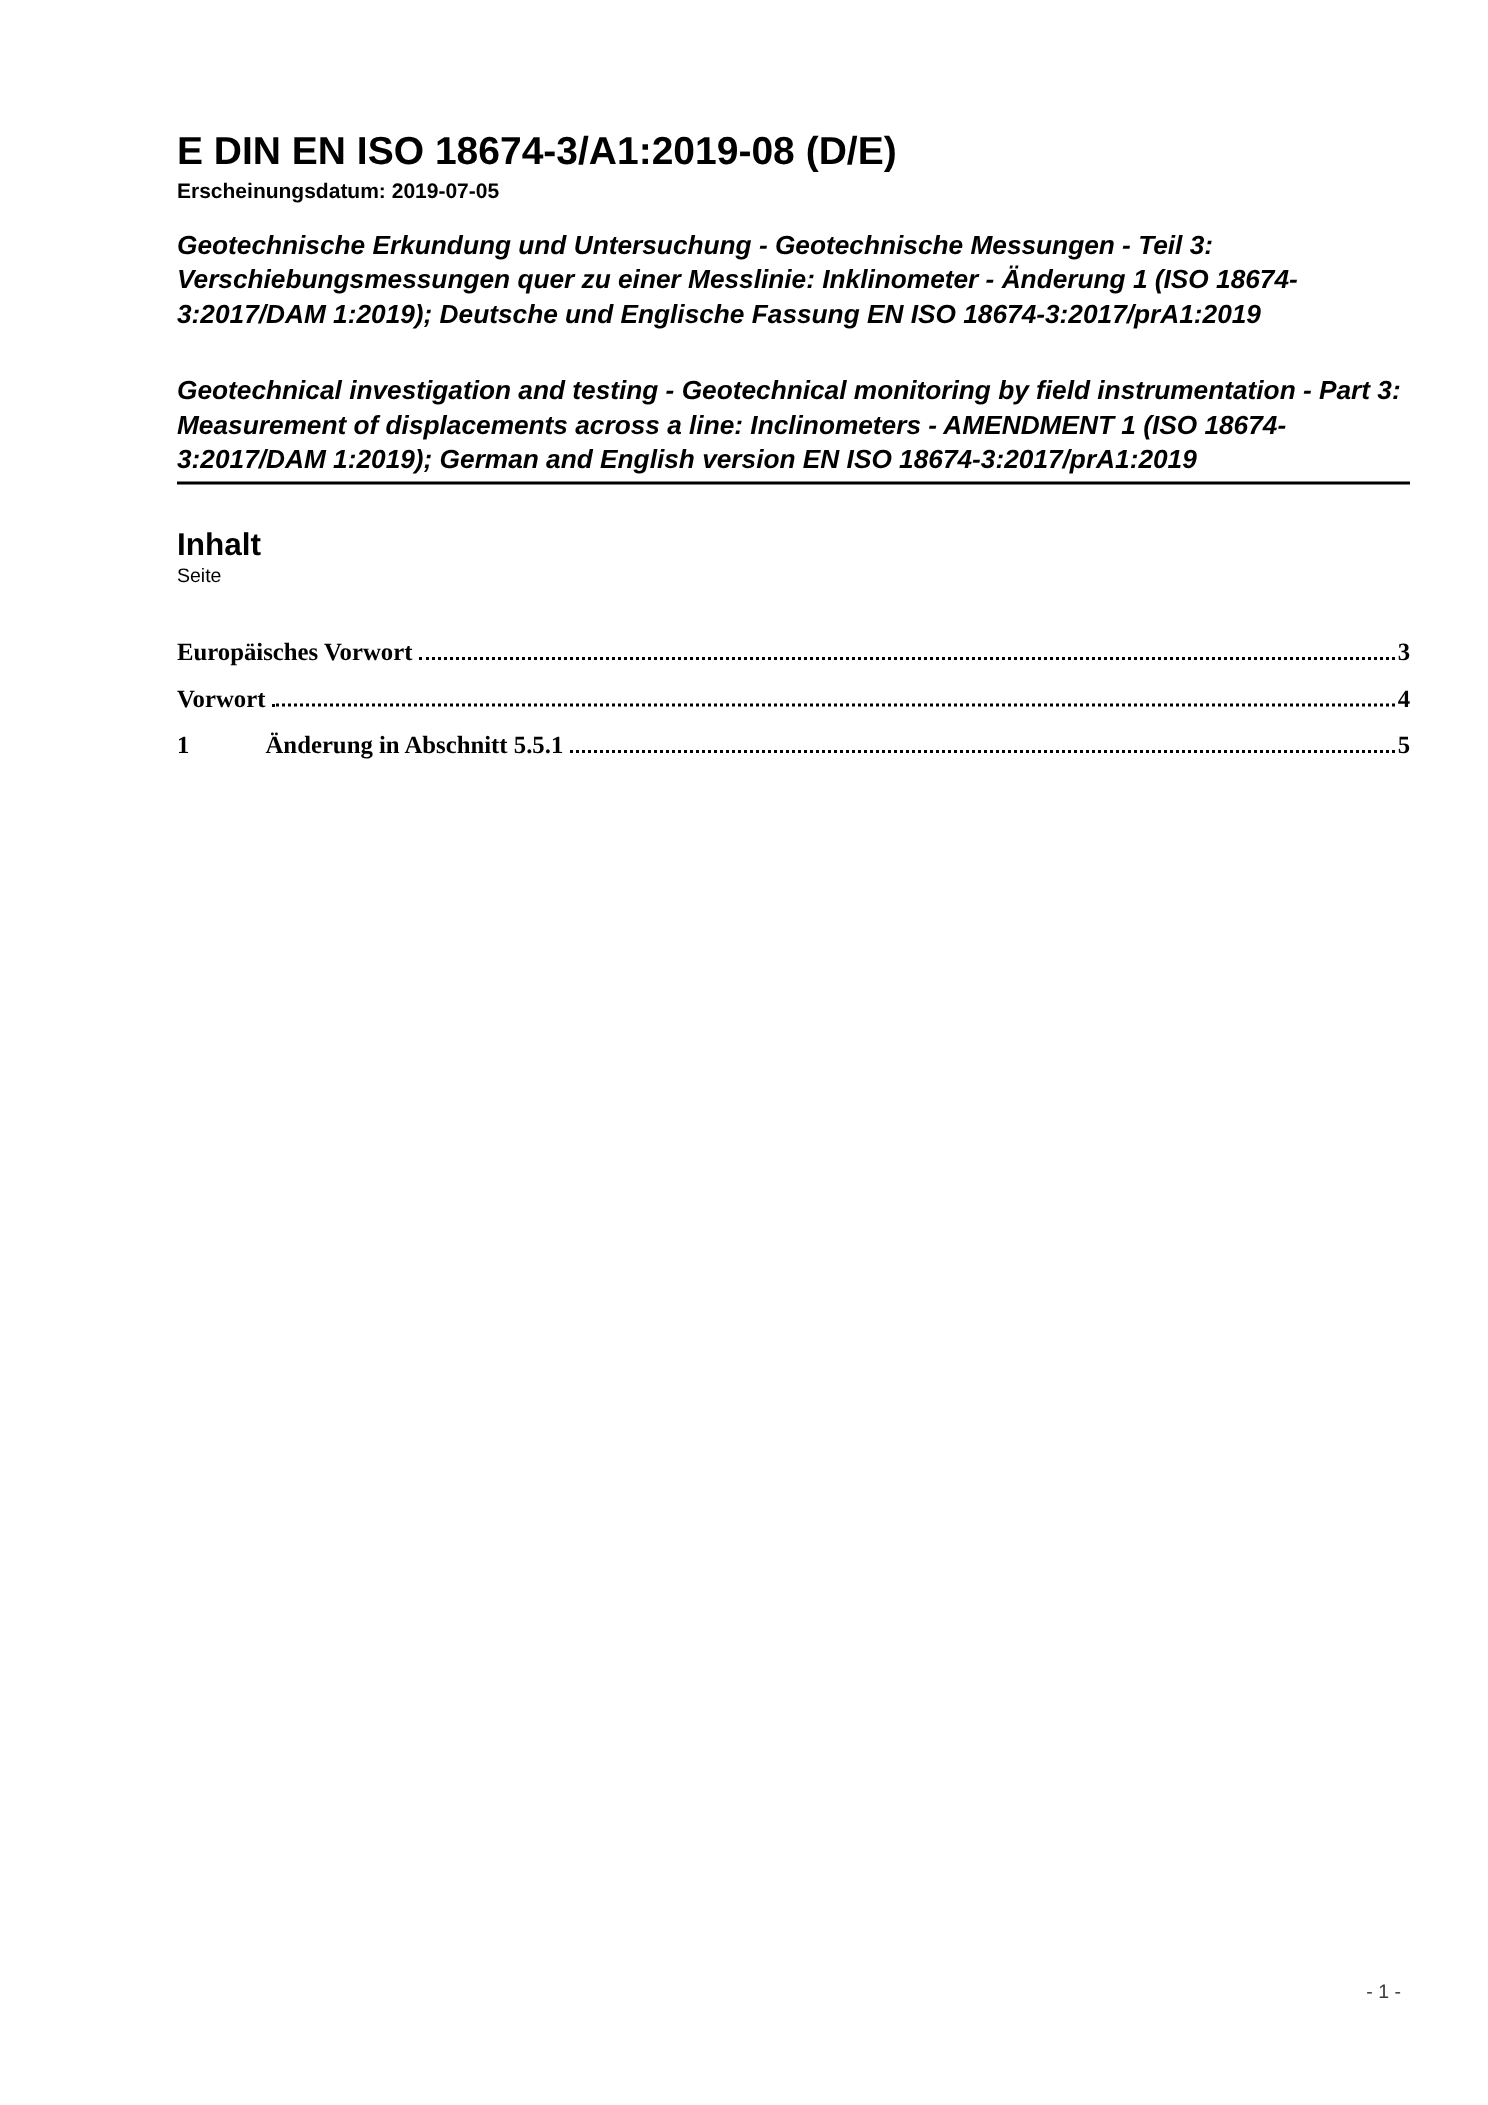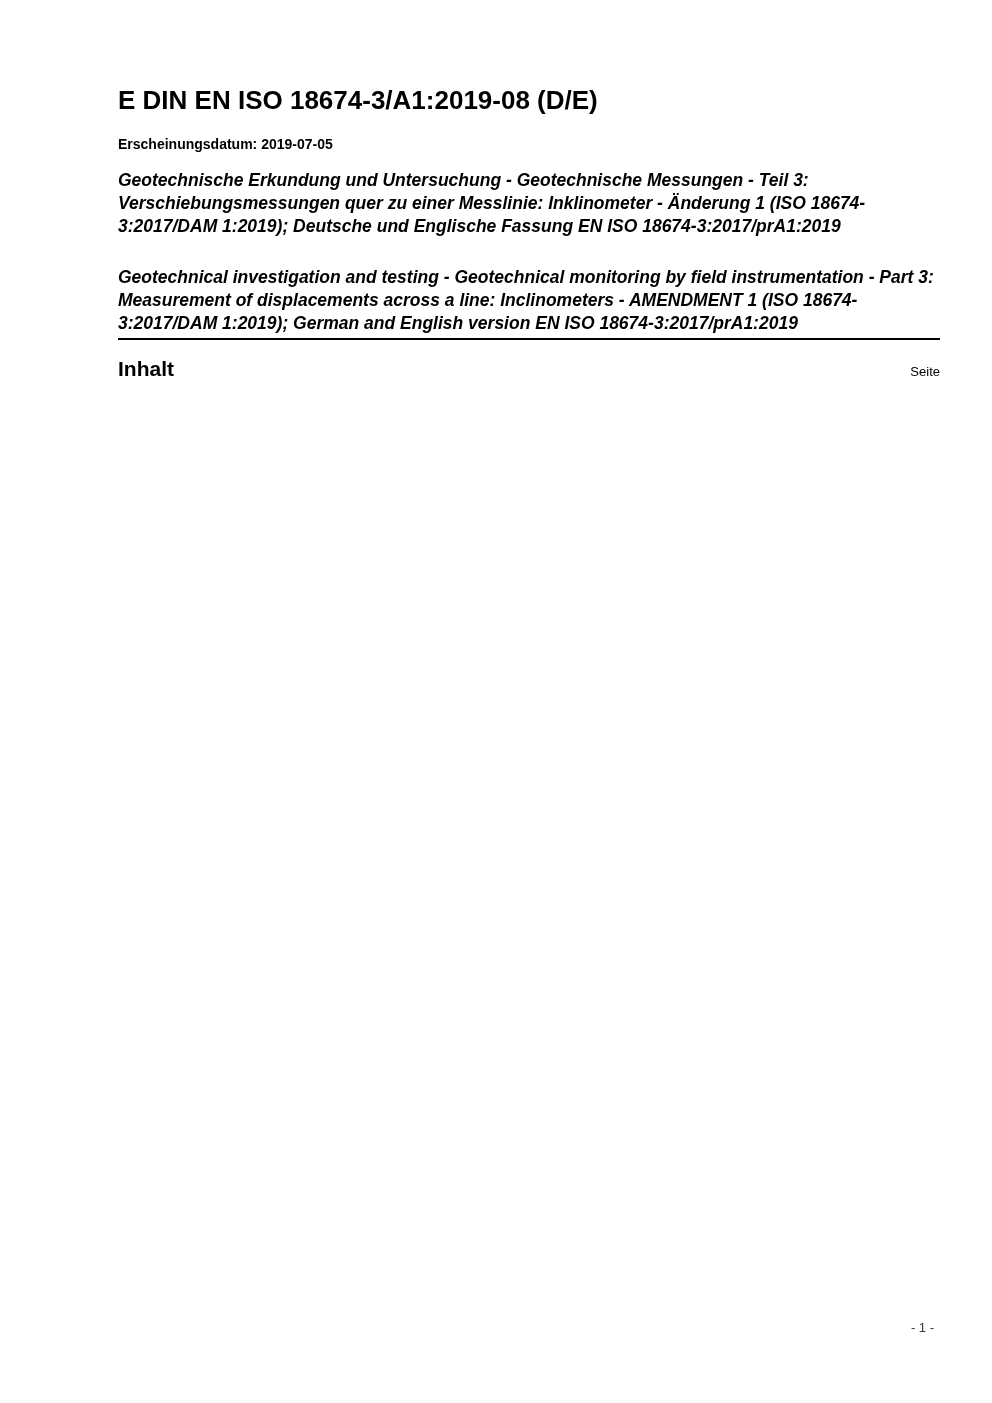--- a/index.html
+++ b/index.html
@@ -29,21 +29,21 @@
     width: 822px;
   }
   .doc-title {
     margin: 85px 0 0 0;
     font-size: 26px;
     line-height: 30px;
     font-weight: bold;
     letter-spacing: 0;
   }
   .pub-date {
-    margin-top: 20px;
+    margin-top: 3px;
     font-size: 14px;
     line-height: 18px;
     font-weight: bold;
   }
   .std-title {
     margin: 0;
     font-size: 17.5px;
     line-height: 23px;
     font-weight: bold;
     font-style: italic;
@@ -52,21 +52,22 @@
   .std-title.en { margin-top: 28px; }
   .rule {
     border: none;
     border-top: 2px solid #000000;
     margin: 3px 0 0 0;
   }
   .toc-header {
     display: flex;
     justify-content: space-between;
     align-items: baseline;
-    margin-top: 16px;
+    margin-top: 28px;
+    flex-direction: column;
   }
   .toc-heading {
     margin: 0;
     font-size: 21px;
     line-height: 25px;
     font-weight: bold;
   }
   .toc-page-col {
     font-size: 13px;
     font-weight: normal;
@@ -123,16 +124,38 @@
 
     <p class="std-title en">Geotechnical investigation and testing - Geotechnical monitoring by field instrumentation - Part 3: Measurement of displacements across a line: Inclinometers - AMENDMENT 1 (ISO 18674-3:2017/DAM 1:2019); German and English version EN ISO 18674-3:2017/prA1:2019</p>
 
     <hr class="rule">
 
     <div class="toc-header">
       <h2 class="toc-heading">Inhalt</h2>
       <span class="toc-page-col">Seite</span>
     </div>
 
+    <div class="toc">
+
+      <div class="toc-row">
+        <span class="toc-label">Europäisches Vorwort</span>
+        <span class="toc-leader"></span>
+        <span class="toc-page">3</span>
+      </div>
+
+      <div class="toc-row">
+        <span class="toc-label">Vorwort</span>
+        <span class="toc-leader"></span>
+        <span class="toc-page">4</span>
+      </div>
+
+      <div class="toc-row">
+        <span class="toc-num">1</span>
+        <span class="toc-label">Änderung in Abschnitt 5.5.1</span>
+        <span class="toc-leader"></span>
+        <span class="toc-page">5</span>
+      </div>
+
+    </div>
   </div>
 
   <div class="footer">- 1 -</div>
 </div>
 
 </body></html>

